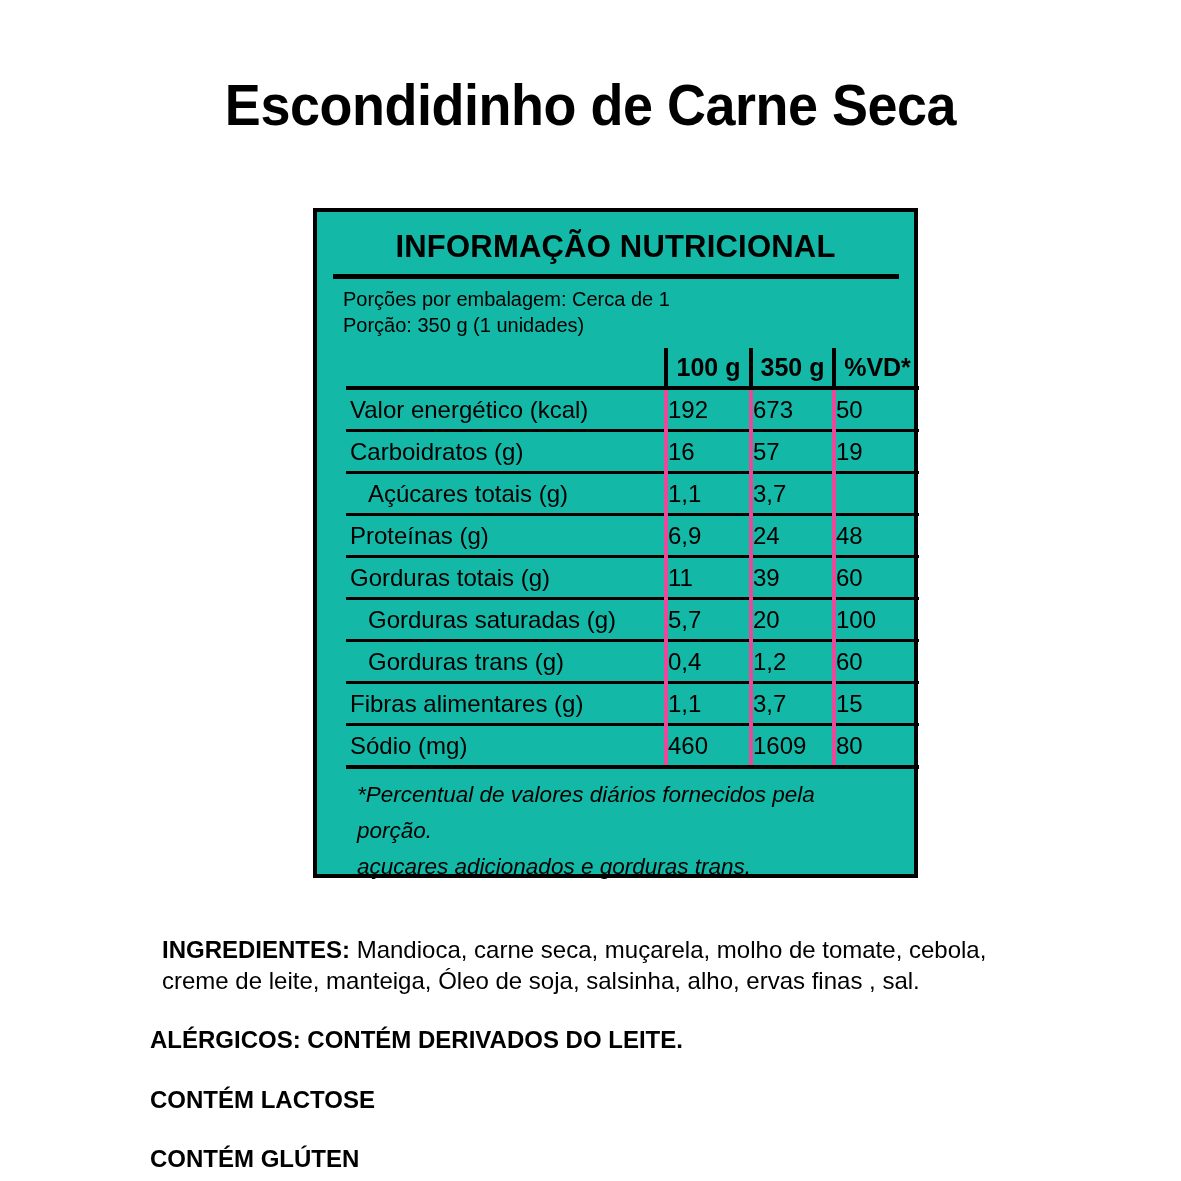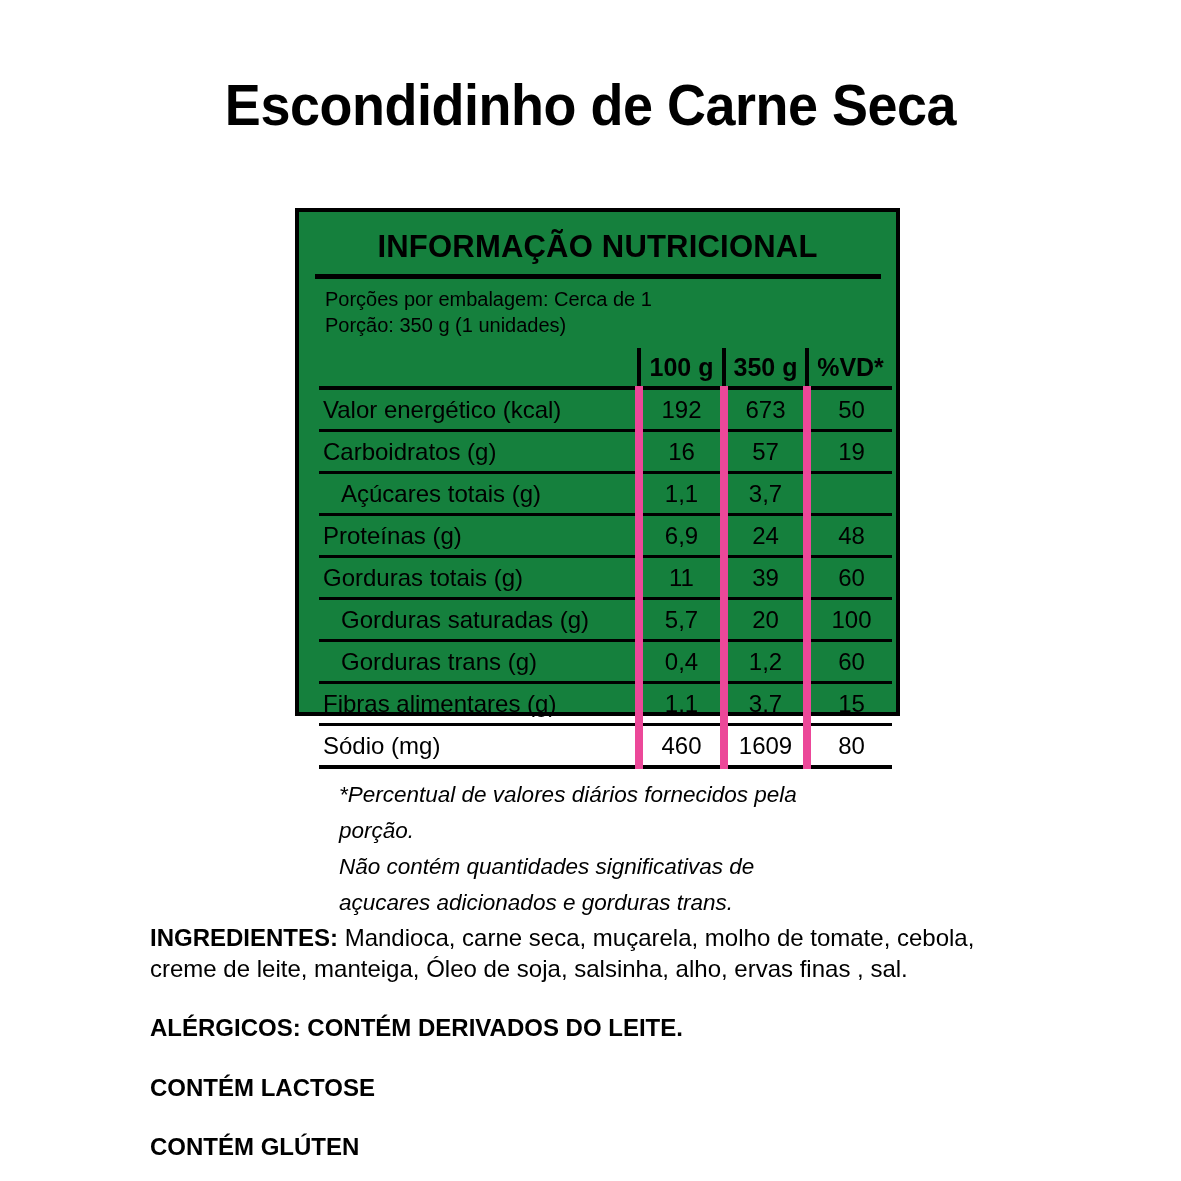--- a/index.html
+++ b/index.html
@@ -29,27 +29,27 @@
     letter-spacing: -0.5px;
     line-height: 1;
     transform: scaleX(0.93);
     transform-origin: center top;
     white-space: nowrap;
   }
 
   
   .nutrition-box {
     position: absolute;
-    left: 295px;
+    left: 313px;
     top: 208px;
     width: 605px;
-    height: 508px;
+    height: 670px;
     border: 4px solid #000;
     box-sizing: border-box;
-    background: #15803d;
+    background: #14b8a6;
   }
 
   .nf-heading {
     text-align: center;
     font-size: 31px;
     font-weight: bold;
     letter-spacing: 0.2px;
     margin-top: 18px;
     line-height: 1.1;
     white-space: nowrap;
@@ -63,21 +63,21 @@
 
   .serving-info {
     font-size: 20px;
     line-height: 1.28;
     margin: 8px 0 0 26px;
   }
 
   
   table.nf-table {
     border-collapse: collapse;
-    margin: 10px 0 0 20px;
+    margin: 10px 0 0 29px;
     width: 573px;
     table-layout: fixed;
     font-size: 24px;
   }
 
   table.nf-table col.c-name  { width: 320px; }
   table.nf-table col.c-v1    { width: 85px; }
   table.nf-table col.c-v2    { width: 83px; }
   table.nf-table col.c-v3    { width: 85px; }
 
@@ -110,22 +110,22 @@
   }
   tr.data-row td.nutrient {
     text-align: left;
     padding-left: 4px;
     white-space: nowrap;
   }
   tr.data-row td.nutrient.sub {
     padding-left: 22px;
   }
   tr.data-row td.val {
-    text-align: center;
-    border-left: 8px solid #ec4899;
+    text-align: left;
+    border-left: 4px solid #ec4899;
   }
   tr.data-row.last td {
     border-bottom: 4px solid #000;
   }
 
   
   .footnote {
     font-size: 22.5px;
     font-style: italic;
     line-height: 1.24;
@@ -136,21 +136,21 @@
   
   .bottom-block {
     position: absolute;
     left: 150px;
     top: 922px;
     width: 880px;
     font-size: 24px;
     line-height: 1.3;
   }
   .ingredients {
-    margin: 0;
+    margin: 12px;
   }
   .ingredients .label {
     font-weight: bold;
   }
   .allergen-line {
     font-weight: bold;
     margin-top: 28px;
     white-space: nowrap;
   }
 </style>
@@ -239,21 +239,20 @@
           <td class="val">460</td>
           <td class="val">1609</td>
           <td class="val">80</td>
         </tr>
       </tbody>
   </table>
 
   <div class="footnote">
     <p>*Percentual de valores diários fornecidos pela</p>
     <p>porção.</p>
-    <p>Não contém quantidades significativas de</p>
     <p>açucares adicionados e gorduras trans.</p>
   </div>
 </div>
 
 <div class="bottom-block">
   <p class="ingredients"><span class="label">INGREDIENTES:</span><span> Mandioca, carne seca, muçarela, molho de tomate, cebola, creme de leite, manteiga, Óleo de soja, salsinha, alho, ervas finas , sal.</span></p>
 
   <p class="allergen-line">ALÉRGICOS: CONTÉM DERIVADOS DO LEITE.</p>
   <p class="allergen-line">CONTÉM LACTOSE</p>
   <p class="allergen-line">CONTÉM GLÚTEN</p>

